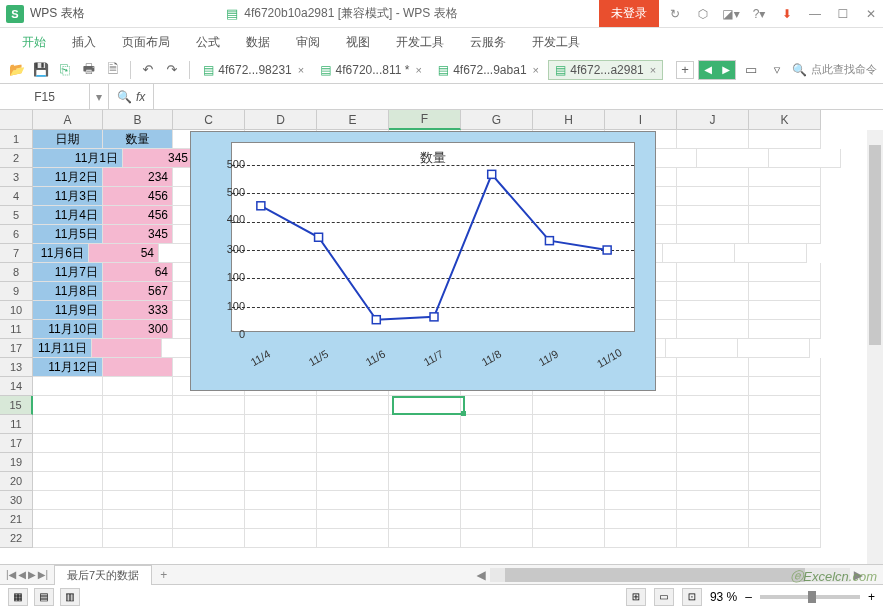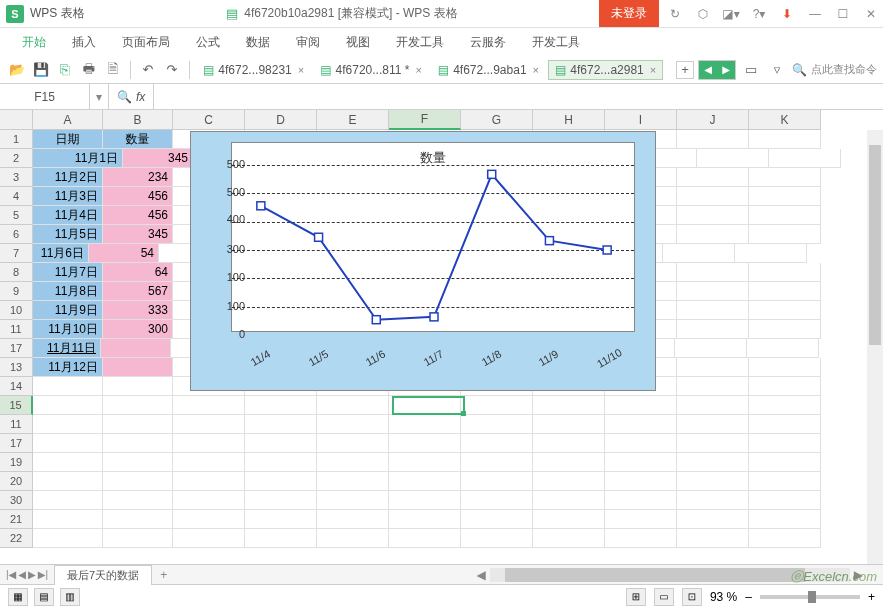--- a/index.html
+++ b/index.html
@@ -368,21 +368,21 @@
             <div class="cell" style="width: 72px;"></div>
             <div class="cell" style="width: 72px;"></div>
             <div class="cell" style="width: 72px;"></div>
             <div class="cell" style="width: 72px;"></div>
             <div class="cell" style="width: 72px;"></div>
             <div class="cell" style="width: 72px;"></div>
             <div class="cell" style="width: 72px;"></div>
             <div class="cell" style="width: 72px;"></div>
           </div>
           <div class="grid-row">
-            <div class="cell date-cell" style="width: 68px; text-decoration: underline;">11月11日</div>
+            <div class="cell date-cell" style="width: 59px;">11月11日</div>
             <div class="cell qty-cell" style="width: 70px;"></div>
             <div class="cell" style="width: 72px;"></div>
             <div class="cell" style="width: 72px;"></div>
             <div class="cell" style="width: 72px;"></div>
             <div class="cell" style="width: 72px;"></div>
             <div class="cell" style="width: 72px;"></div>
             <div class="cell" style="width: 72px;"></div>
             <div class="cell" style="width: 72px;"></div>
             <div class="cell" style="width: 72px;"></div>
             <div class="cell" style="width: 72px;"></div>

